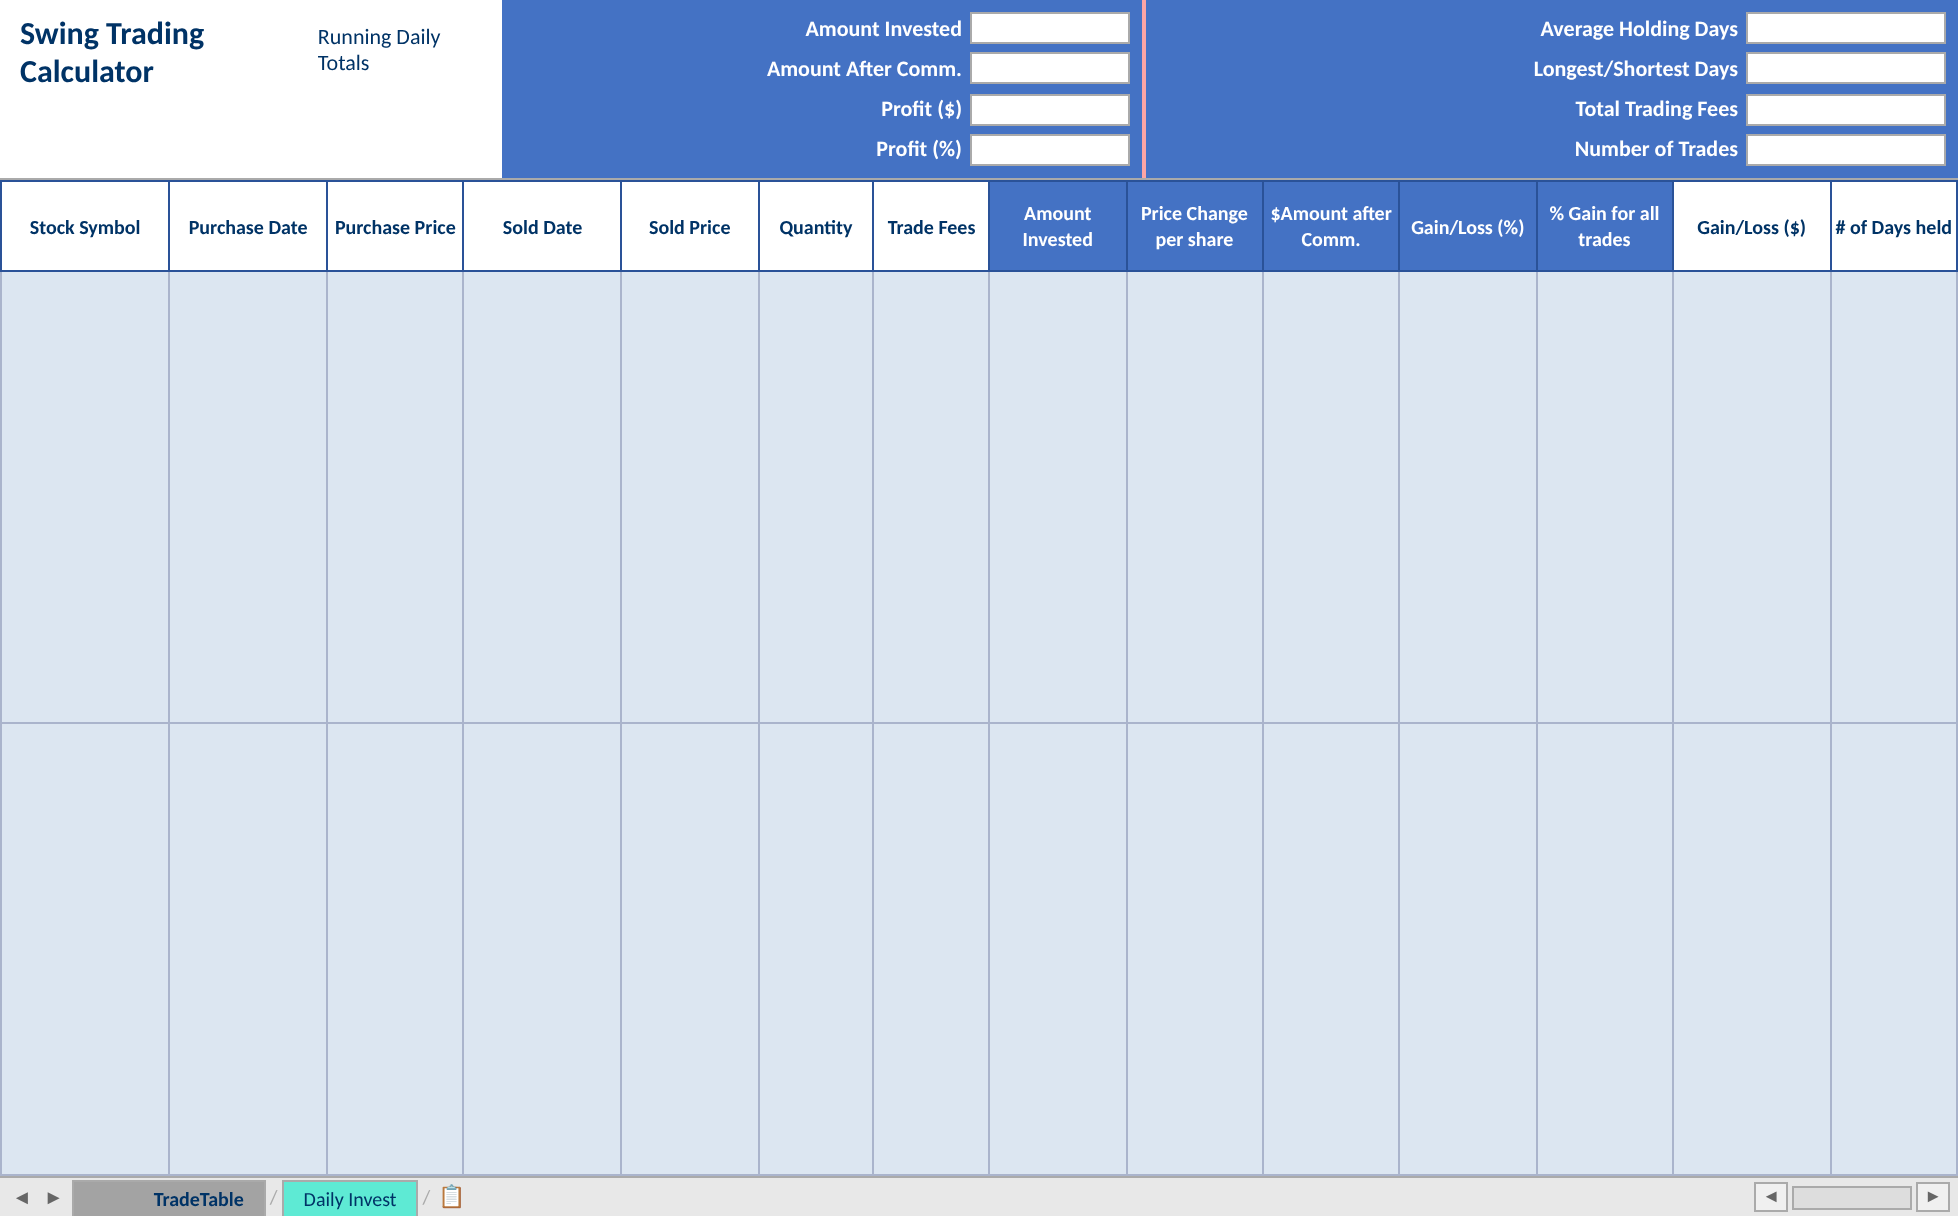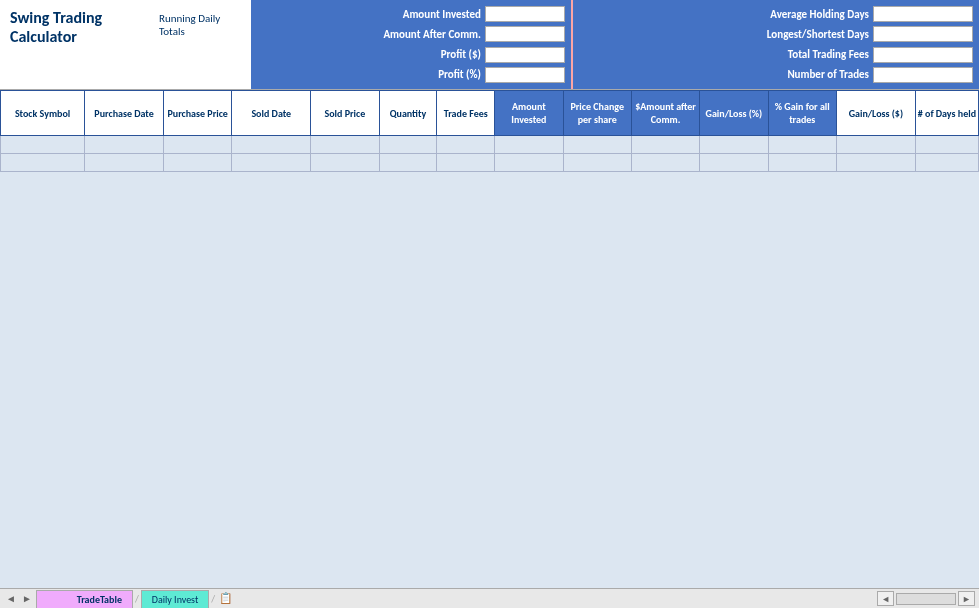--- a/index.html
+++ b/index.html
@@ -109,21 +109,21 @@
       width: 100px;
       height: 16px;
       font-size: 10px;
     }
 
     
     .table-wrapper {
       flex: 1;
       overflow: hidden;
       display: flex;
-      flex-direction: column;
+      flex-direction: row;
     }
 
     table {
       width: 100%;
       border-collapse: collapse;
       table-layout: fixed;
     }
 
     thead tr th {
       background: #4472c4;
@@ -191,21 +191,21 @@
       background: #5eead4;
       border: 1px solid #aaa;
       border-bottom: none;
       padding: 2px 10px;
       font-size: 10px;
       color: #003366;
       cursor: pointer;
     }
 
     .tab-item.active {
-      background: #f0abfc;
+      background: #a3a3a3;
       font-weight: bold;
       padding-left: 40px;
     }
 
     .tab-divider {
       color: #aaa;
       font-size: 10px;
     }
 
     .scroll-bar-area {

